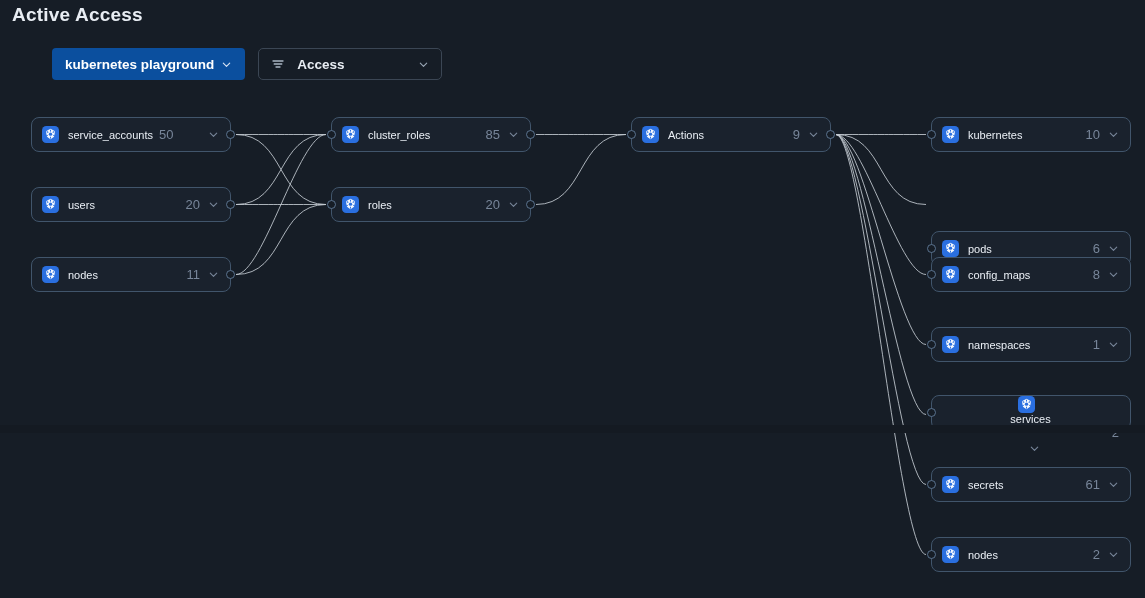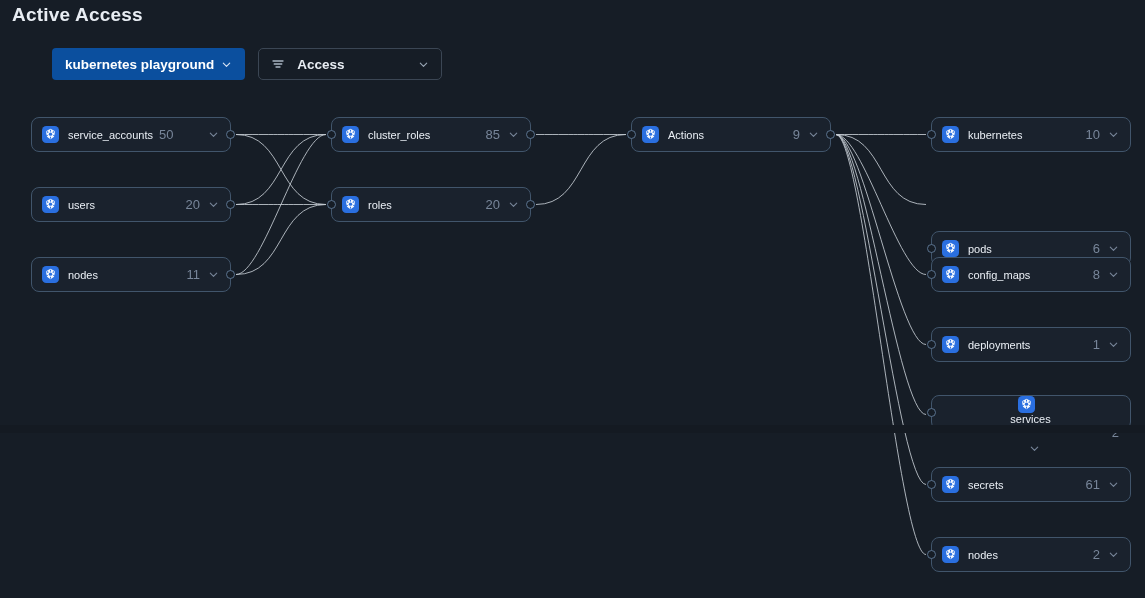--- a/index.html
+++ b/index.html
@@ -353,21 +353,21 @@
               <g fill="#2a6fe0">
                 <circle cx="10" cy="9.6" r="2.0"></circle>
                 <path d="M9.4 4.4 h1.2 v2.2 h-1.2 z"></path>
                 <path d="M9.4 12.6 h1.2 v2.3 h-1.2 z"></path>
                 <path d="M5.2 7.0 l0.6-1.0 1.9 1.1 -0.6 1.0 z"></path>
                 <path d="M12.9 11.3 l0.6-1.0 1.9 1.1 -0.6 1.0 z"></path>
                 <path d="M5.2 12.4 l-0.6-1.0 1.9-1.1 0.6 1.0 z"></path>
                 <path d="M12.9 8.1 l-0.6-1.0 1.9-1.1 0.6 1.0 z"></path>
               </g>
             </svg></span>
-          <span class="nlabel">deployments</span>
+          <span class="nlabel">namespaces</span>
           <span class="ncount">1</span>
           <span class="nchev"><svg viewBox="0 0 12 12" width="11" height="11">
               <path d="M2.5 4.5 L6 8 L9.5 4.5" fill="none" stroke="#78869a" stroke-width="1.2" stroke-linecap="round" stroke-linejoin="round"></path>
             </svg></span>
         </div>
         <div class="node" style="left: 931px; top: 395px; flex-direction: column;">
           <span class="port left"></span>
           <span class="kicon"><svg viewBox="0 0 20 20">
               <rect x="0" y="0" width="20" height="20" rx="5" fill="#2a6fe0"></rect>
               <g fill="#ffffff">

